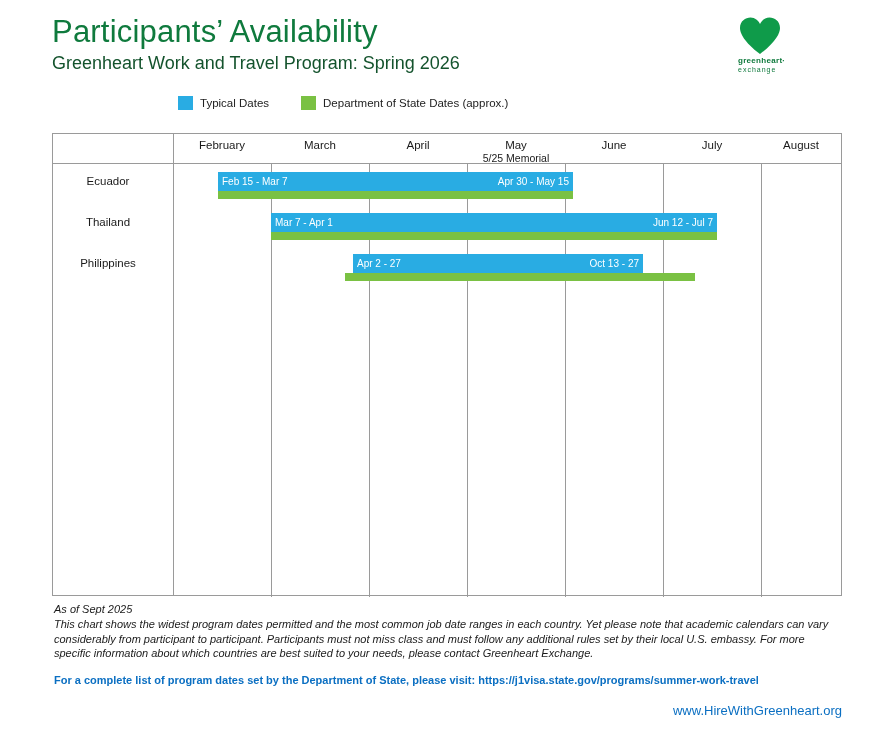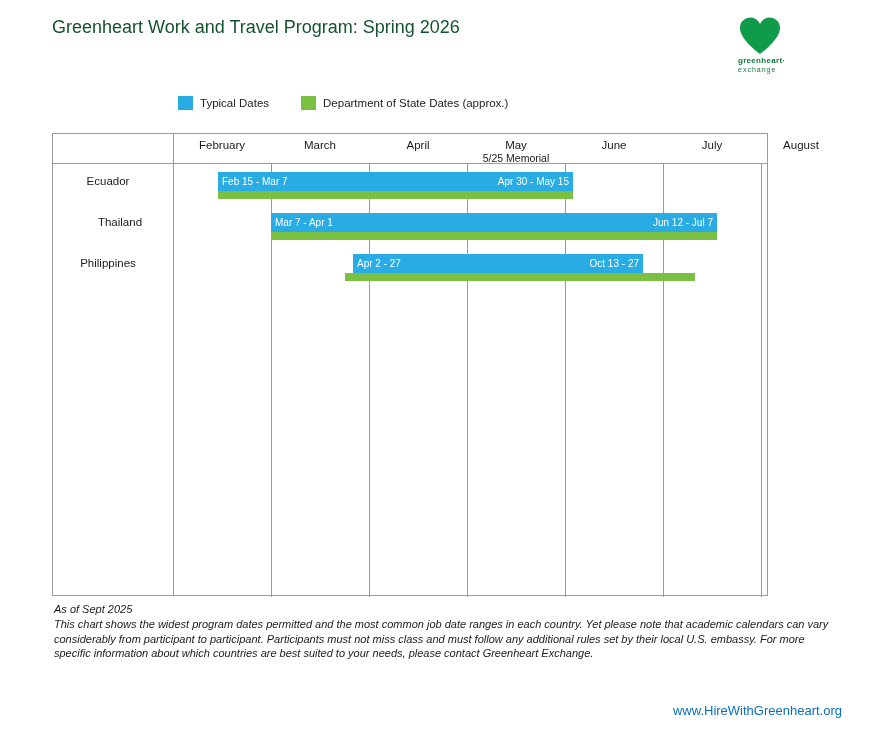--- a/index.html
+++ b/index.html
@@ -91,21 +91,21 @@
     height: 14px;
     margin-right: 7px;
     display: inline-block;
   }
 
   
   #chart {
     position: absolute;
     left: 52px;
     top: 133px;
-    width: 716px;
+    width: 790px;
     height: 463px;
     border: 1px solid #9a9a9a;
     box-sizing: border-box;
   }
   #header-row {
     position: absolute;
     left: 0;
     top: 0;
     width: 100%;
     height: 30px;
@@ -209,20 +209,21 @@
     right: 52px;
     top: 703px;
     font-size: 13px;
     color: #0b6fc2;
   }
 </style>
 </head>
 <body>
 
 <div id="header">
+  <h1 id="title">Participants’ Availability</h1>
   <h2 id="subtitle">Greenheart Work and Travel Program:  Spring 2026</h2>
 </div>
 
 <div id="logo">
   <span class="heart-wrap">
     <svg width="44" height="40" viewBox="0 0 44 40" aria-hidden="true">
       <path d="M22 38 C 6 26, 2 17, 2 12 C 2 5, 7.5 1.5, 12.5 1.5 C 17 1.5, 20.5 4.5, 22 8 C 23.5 4.5, 27 1.5, 31.5 1.5 C 36.5 1.5, 42 5, 42 12 C 42 17, 38 26, 22 38 Z" fill="#0f9b4a"></path>
     </svg>
   </span>
   <span class="brand">greenheart·</span>
@@ -277,33 +278,34 @@
 
   <div class="plot-gridline" style="left:316px;top:30px;height:0;"></div>
 
   <div class="row-label" style="left:0px;top:41px;">Ecuador</div>
   <div class="bar dos" style="left:165px;top:57px;width:355px;height:8px;"></div>
   <div class="bar typical" style="left:165px;top:38px;width:355px;">
     <span class="bar-label-left">Feb 15 - Mar 7</span>
     <span class="bar-label-right">Apr 30 - May 15</span>
   </div>
 
-  <div class="row-label" style="left:12px;top:82px;">Thailand</div>
+  <div class="row-label" style="left:0px;top:82px;">Thailand</div>
   <div class="bar dos" style="left:218px;top:98px;width:446px;height:8px;"></div>
   <div class="bar typical" style="left:218px;top:79px;width:446px;">
     <span class="bar-label-left">Mar 7 - Apr 1</span>
     <span class="bar-label-right">Jun 12 - Jul 7</span>
   </div>
 
   <div class="row-label" style="left:0px;top:123px;">Philippines</div>
   <div class="bar dos" style="left:292px;top:139px;width:350px;height:8px;"></div>
   <div class="bar typical" style="left:300px;top:120px;width:290px;">
     <span class="bar-label-left">Apr 2 - 27</span>
     <span class="bar-label-right">Oct 13 - 27</span>
   </div>
 </div>
 
 <div id="notes">
   <div id="asof">As of Sept 2025</div>
   <div id="disclaimer">This chart shows the widest program dates permitted and the most common job date ranges in each country. Yet please note that academic calendars can vary considerably from participant to participant. Participants must not miss class and must follow any additional rules set by their local U.S. embassy. For more specific information about which countries are best suited to your needs,  please contact Greenheart Exchange.</div>
+  <div id="doslink">For a complete list of program dates set by the Department of State, please visit: https://j1visa.state.gov/programs/summer-work-travel</div>
 </div>
 
 <div id="website">www.HireWithGreenheart.org</div>
 
 </body></html>

